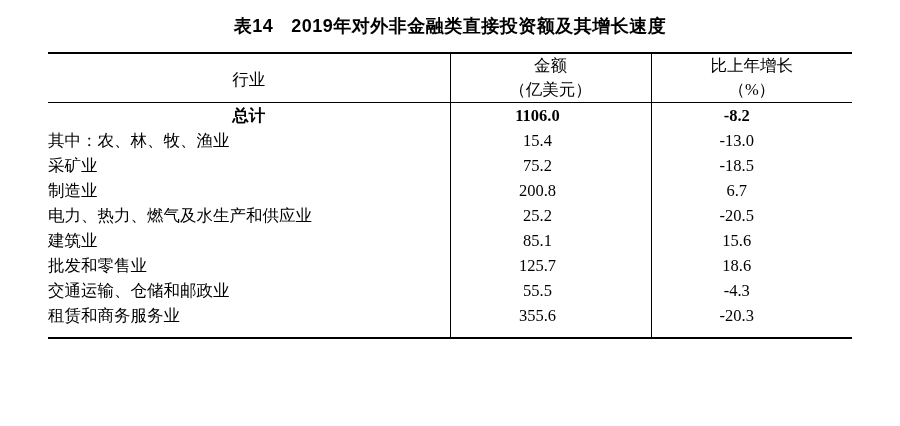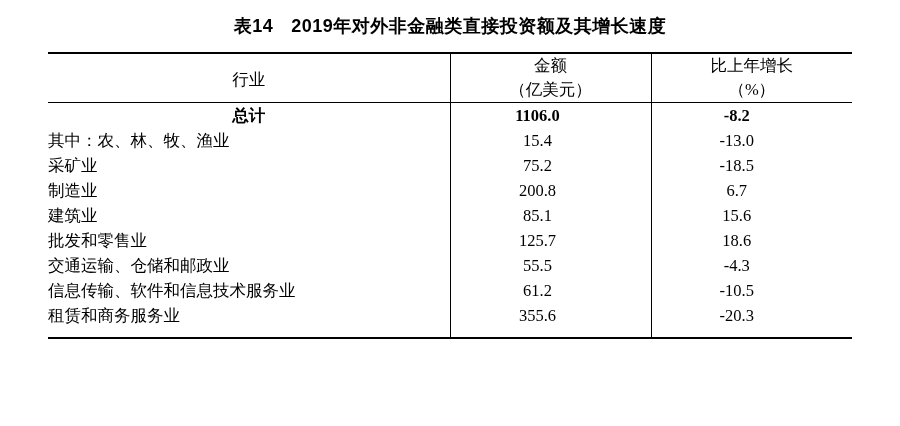--- a/index.html
+++ b/index.html
@@ -148,38 +148,38 @@
           <td class="cell-label ind-1">采矿业</td>
           <td class="cell-num">75.2</td>
           <td class="cell-num last">-18.5</td>
         </tr>
         <tr class="body-row">
           <td class="cell-label ind-1">制造业</td>
           <td class="cell-num">200.8</td>
           <td class="cell-num last">6.7</td>
         </tr>
         <tr class="body-row">
+          <td class="cell-label ind-1">电力、热力、燃气及水生产和供应业</td>
+          <td class="cell-num">25.2</td>
+          <td class="cell-num last">-20.5</td>
+        </tr>
+        <tr class="body-row">
           <td class="cell-label ind-1">建筑业</td>
           <td class="cell-num">85.1</td>
           <td class="cell-num last">15.6</td>
         </tr>
         <tr class="body-row">
           <td class="cell-label ind-1">批发和零售业</td>
           <td class="cell-num">125.7</td>
           <td class="cell-num last">18.6</td>
         </tr>
         <tr class="body-row">
           <td class="cell-label ind-1">交通运输、仓储和邮政业</td>
           <td class="cell-num">55.5</td>
           <td class="cell-num last">-4.3</td>
-        </tr>
-        <tr class="body-row">
-          <td class="cell-label ind-1">信息传输、软件和信息技术服务业</td>
-          <td class="cell-num">61.2</td>
-          <td class="cell-num last">-10.5</td>
         </tr>
         <tr class="body-row">
           <td class="cell-label ind-1">租赁和商务服务业</td>
           <td class="cell-num">355.6</td>
           <td class="cell-num last">-20.3</td>
         </tr>
 
         <tr class="spacer-row rule-bottom">
           <td class="col-industry"></td>
           <td class="col-amount"></td>

